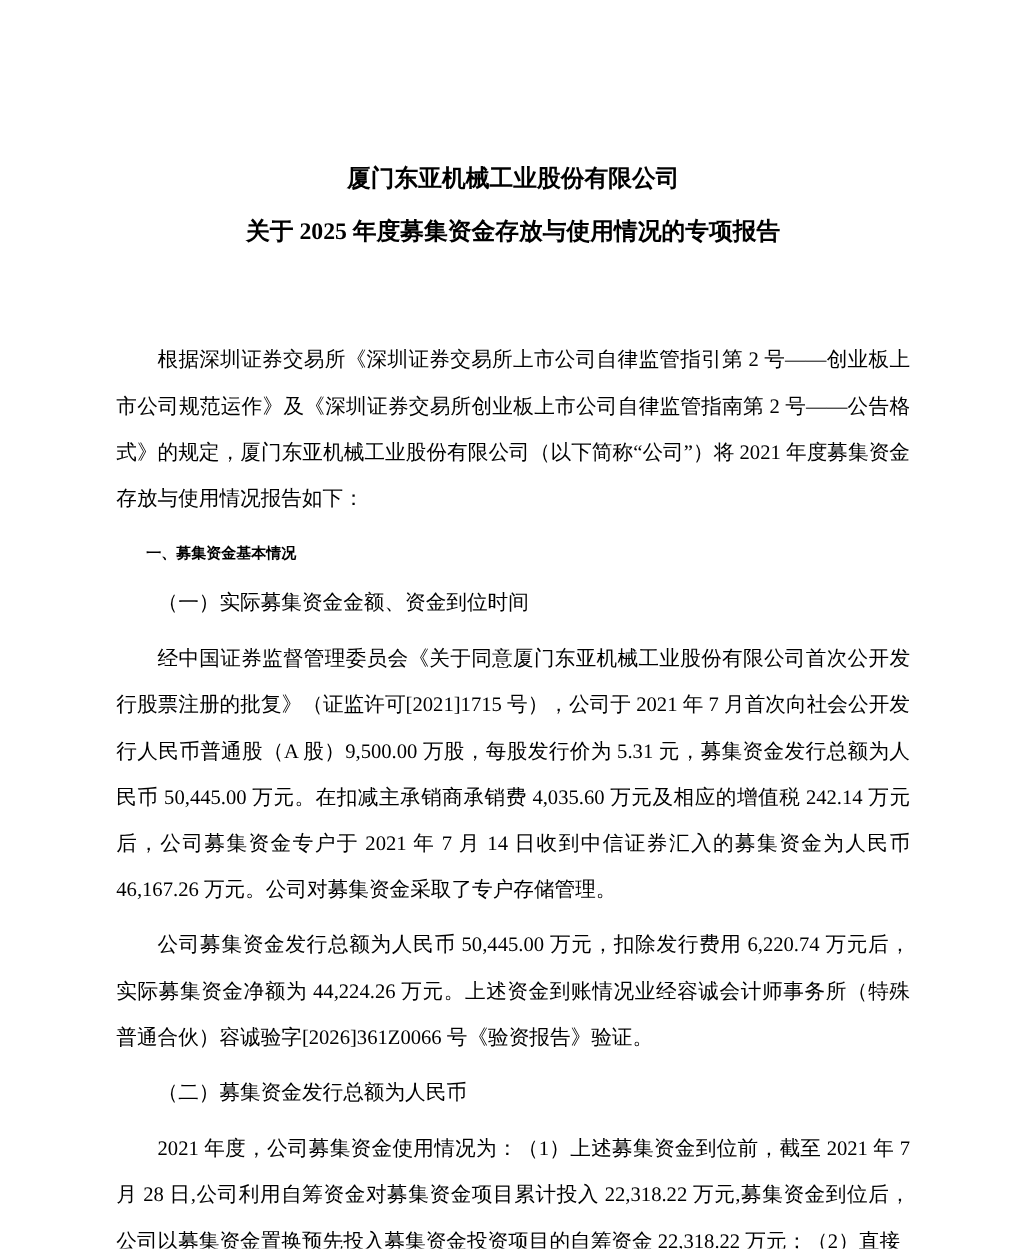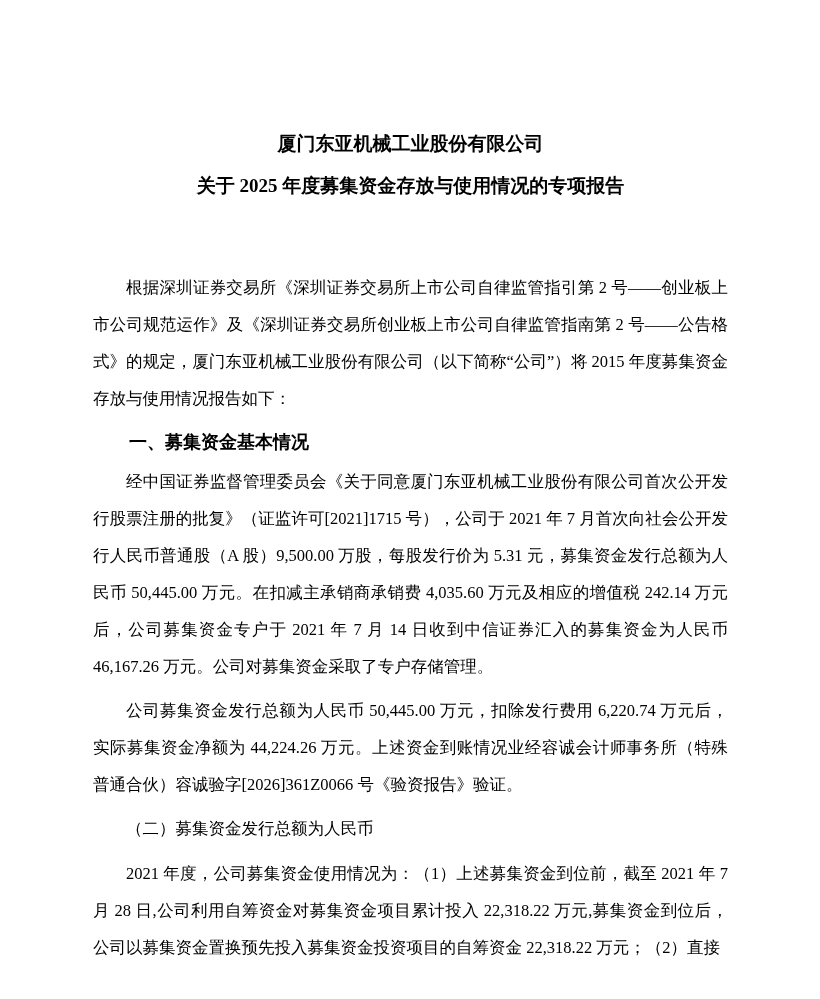--- a/index.html
+++ b/index.html
@@ -38,45 +38,46 @@
     line-height: 37px;
     text-align: justify;
     text-justify: inter-ideograph;
     text-indent: 2em;
     margin: 0 0 7px 0;
   }
   .intro {
     margin-top: 70px;
   }
   .sec-heading {
-    font-size: 18px;
+    font-size: 12px;
     font-weight: bold;
     line-height: 37px;
     text-indent: 2em;
     margin: 0 0 2px 0;
   }
   .sub-heading {
     font-size: 16.5px;
     font-weight: normal;
     line-height: 37px;
     text-indent: 2em;
     margin: 0 0 8px 0;
   }
 </style>
 </head>
 <body>
 
 <div class="page">
   <h1 class="doc-title">厦门东亚机械工业股份有限公司</h1>
   <h2 class="doc-subtitle">关于 2025 年度募集资金存放与使用情况的专项报告</h2>
 
-  <p class="body-text intro">根据深圳证券交易所《深圳证券交易所上市公司自律监管指引第 2 号——创业板上市公司规范运作》及《深圳证券交易所创业板上市公司自律监管指南第 2 号——公告格式》的规定，厦门东亚机械工业股份有限公司（以下简称“公司”）将 2015 年度募集资金存放与使用情况报告如下：</p>
+  <p class="body-text intro">根据深圳证券交易所《深圳证券交易所上市公司自律监管指引第 2 号——创业板上市公司规范运作》及《深圳证券交易所创业板上市公司自律监管指南第 2 号——公告格式》的规定，厦门东亚机械工业股份有限公司（以下简称“公司”）将 2021 年度募集资金存放与使用情况报告如下：</p>
 
   <h3 class="sec-heading">一、募集资金基本情况</h3>
 
+  <h4 class="sub-heading">（一）实际募集资金金额、资金到位时间</h4>
 
   <p class="body-text">经中国证券监督管理委员会《关于同意厦门东亚机械工业股份有限公司首次公开发行股票注册的批复》（证监许可[2021]1715 号），公司于 2021 年 7 月首次向社会公开发行人民币普通股（A 股）9,500.00 万股，每股发行价为 5.31 元，募集资金发行总额为人民币 50,445.00 万元。在扣减主承销商承销费 4,035.60 万元及相应的增值税 242.14 万元后，公司募集资金专户于 2021 年 7 月 14 日收到中信证券汇入的募集资金为人民币 46,167.26 万元。公司对募集资金采取了专户存储管理。</p>
 
   <p class="body-text">公司募集资金发行总额为人民币 50,445.00 万元，扣除发行费用 6,220.74 万元后，实际募集资金净额为 44,224.26 万元。上述资金到账情况业经容诚会计师事务所（特殊普通合伙）容诚验字[2026]361Z0066 号《验资报告》验证。</p>
 
   <h4 class="sub-heading">（二）募集资金发行总额为人民币</h4>
 
   <p class="body-text">2021 年度，公司募集资金使用情况为：（1）上述募集资金到位前，截至 2021 年 7 月 28 日,公司利用自筹资金对募集资金项目累计投入 22,318.22 万元,募集资金到位后，公司以募集资金置换预先投入募集资金投资项目的自筹资金 22,318.22 万元；（2）直接</p>
 </div>
 

